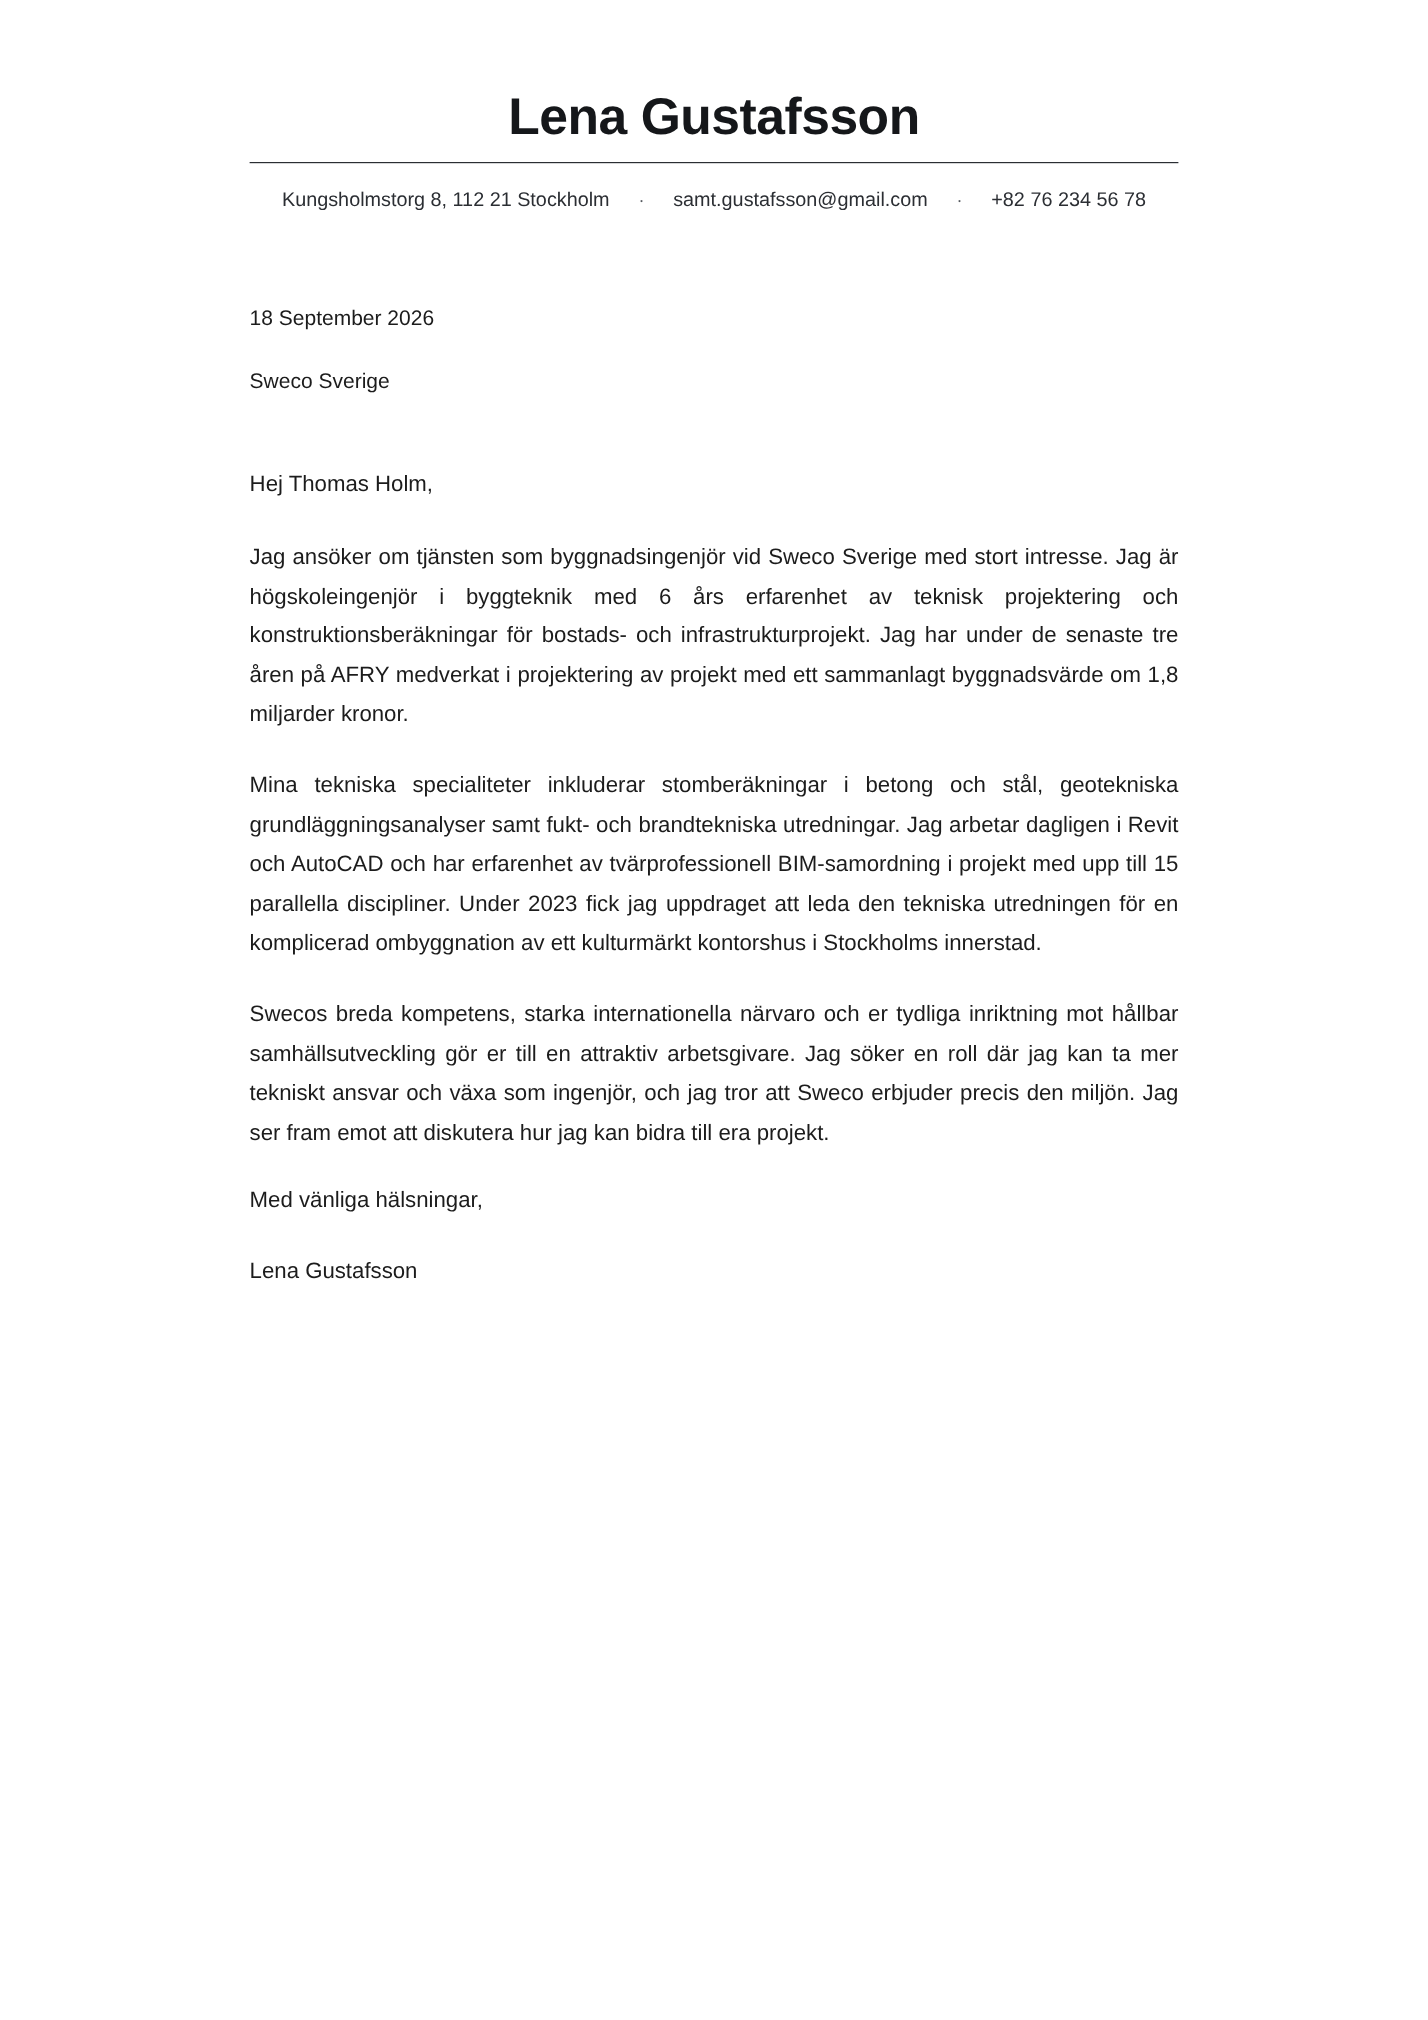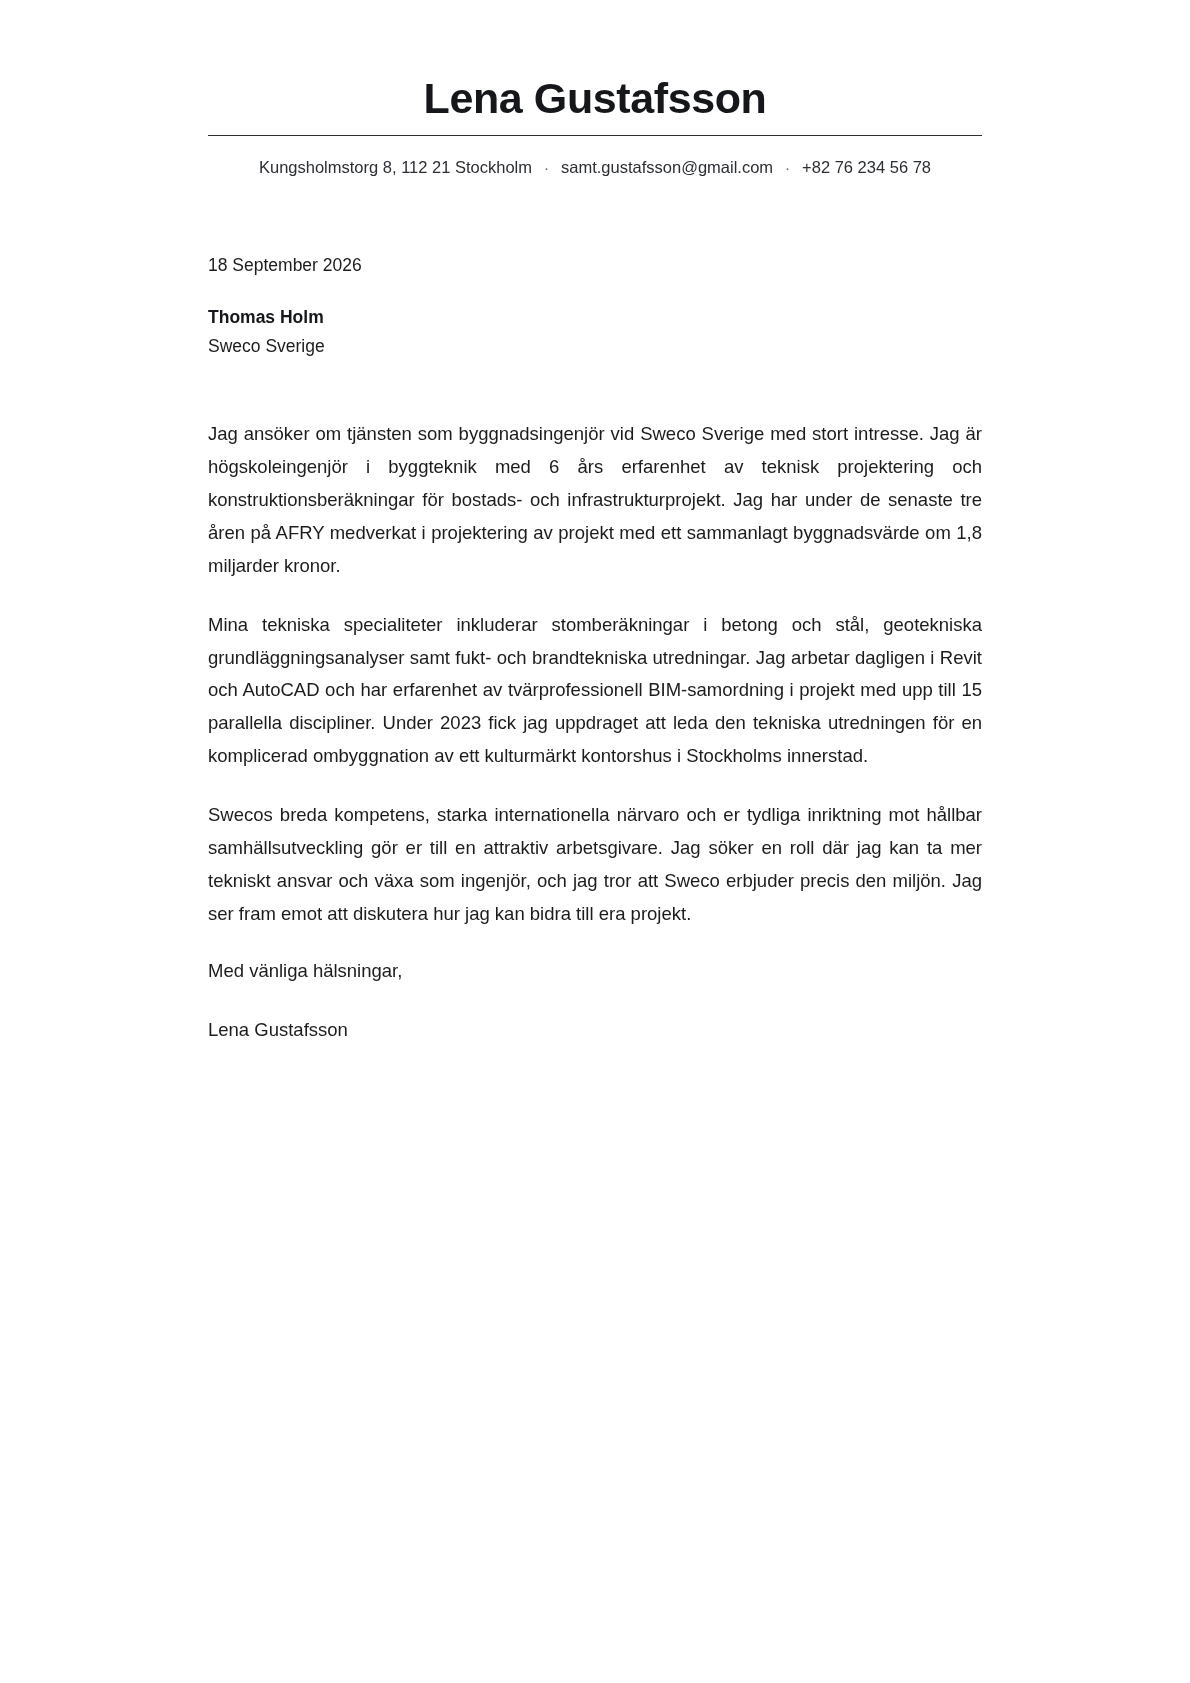--- a/index.html
+++ b/index.html
@@ -48,21 +48,21 @@
     width: 100%;
   }
   .contact-line {
     font-size: 16.5px;
     line-height: 1.4;
     color: #2b2e33;
     display: flex;
     justify-content: center;
     align-items: center;
     flex-wrap: wrap;
-    gap: 0;
+    gap: 12px;
   }
   .contact-item { white-space: nowrap; }
   .contact-sep {
     display: inline-block;
     padding: 0 12px;
     color: #55595f;
     font-size: 15px;
   }
   
   .letter-meta {
@@ -132,25 +132,25 @@
       <span class="contact-item">Kungsholmstorg 8, 112 21 Stockholm</span>
       <span class="contact-sep">·</span>
       <span class="contact-item">samt.gustafsson@gmail.com</span>
       <span class="contact-sep">·</span>
       <span class="contact-item">+82 76 234 56 78</span>
     </div>
   </header>
 
   <section class="letter-meta">
     <div class="letter-date">18 September 2026</div>
-    <div class="recipient-name">Thomas Holm</div>
     <div class="recipient-company">Sweco Sverige</div>
   </section>
 
   <section class="letter-body">
+    <p class="salutation">Hej Thomas Holm,</p>
 
     <p class="letter-paragraph">Jag ansöker om tjänsten som byggnadsingenjör vid Sweco Sverige med stort intresse. Jag är högskoleingenjör i byggteknik med 6 års erfarenhet av teknisk projektering och konstruktionsberäkningar för bostads- och infrastrukturprojekt. Jag har under de senaste tre åren på AFRY medverkat i projektering av projekt med ett sammanlagt byggnadsvärde om 1,8 miljarder kronor.</p>
 
     <p class="letter-paragraph">Mina tekniska specialiteter inkluderar stomberäkningar i betong och stål, geotekniska grundläggningsanalyser samt fukt- och brandtekniska utredningar. Jag arbetar dagligen i Revit och AutoCAD och har erfarenhet av tvärprofessionell BIM-samordning i projekt med upp till 15 parallella discipliner. Under 2023 fick jag uppdraget att leda den tekniska utredningen för en komplicerad ombyggnation av ett kulturmärkt kontorshus i Stockholms innerstad.</p>
 
     <p class="letter-paragraph">Swecos breda kompetens, starka internationella närvaro och er tydliga inriktning mot hållbar samhällsutveckling gör er till en attraktiv arbetsgivare. Jag söker en roll där jag kan ta mer tekniskt ansvar och växa som ingenjör, och jag tror att Sweco erbjuder precis den miljön. Jag ser fram emot att diskutera hur jag kan bidra till era projekt.</p>
 
     <p class="closing-phrase">Med vänliga hälsningar,</p>
 
     <p class="signature-name">Lena Gustafsson</p>

